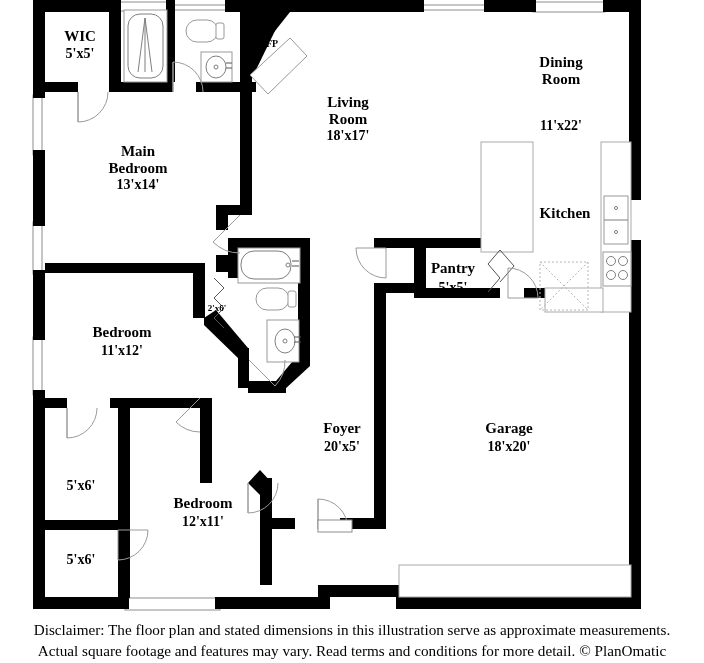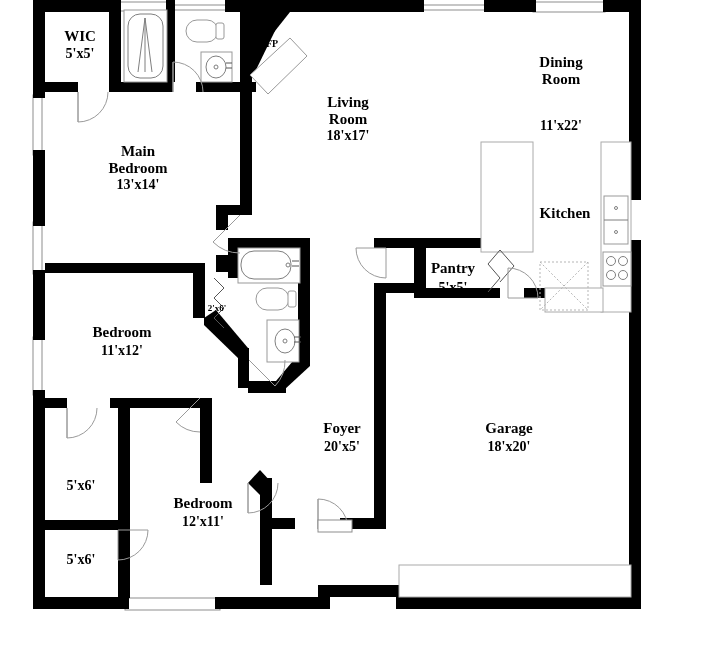--- a/index.html
+++ b/index.html
@@ -301,14 +301,18 @@
       <text class="label label-dim" x="509" y="448">18'x20'</text>
 
       <text class="label label-small" x="217" y="309">2'x6'</text>
       <text class="label label-dim" x="81" y="487">5'x6'</text>
       <text class="label label-dim" x="81" y="561">5'x6'</text>
 
     </g>
 
   </svg>
 
+  <div id="disclaimer">
+    <div>Disclaimer: The floor plan and stated dimensions in this illustration serve as approximate measurements.</div>
+    <div>Actual square footage and features may vary. Read terms and conditions for more detail. © PlanOmatic</div>
+  </div>
 
 </div>
 
 </body></html>

